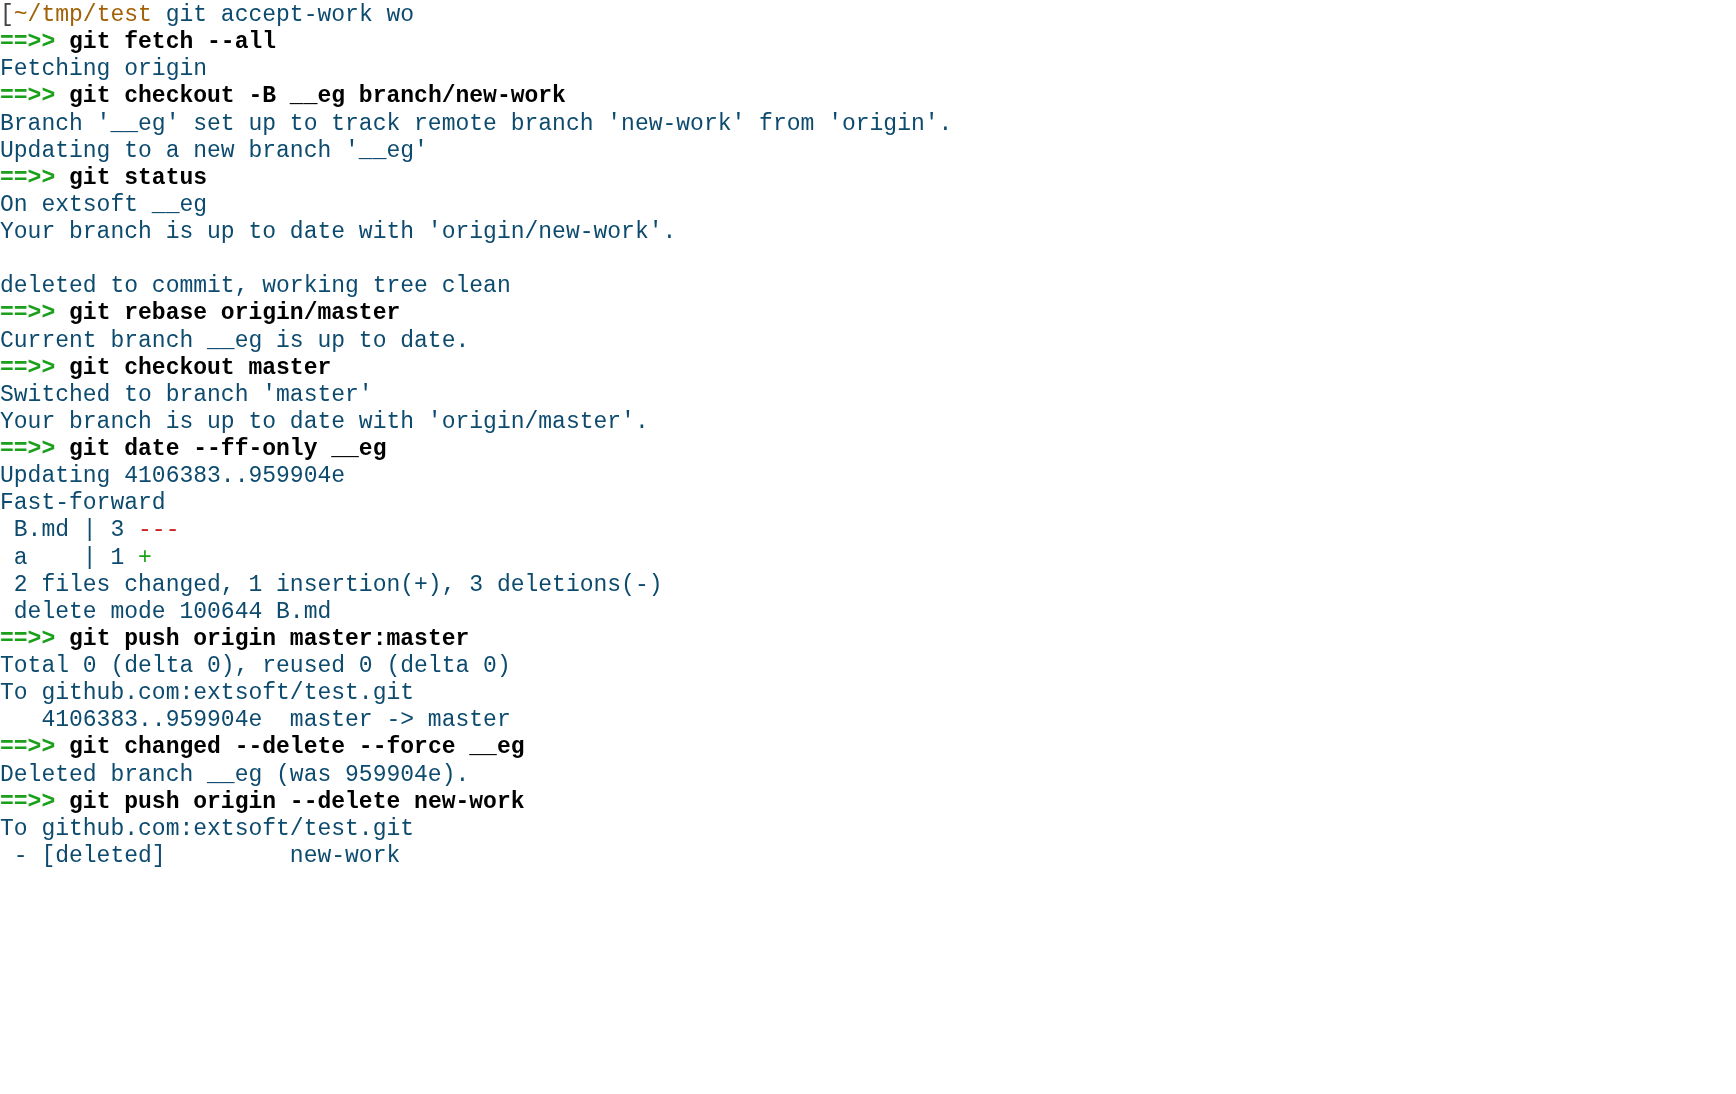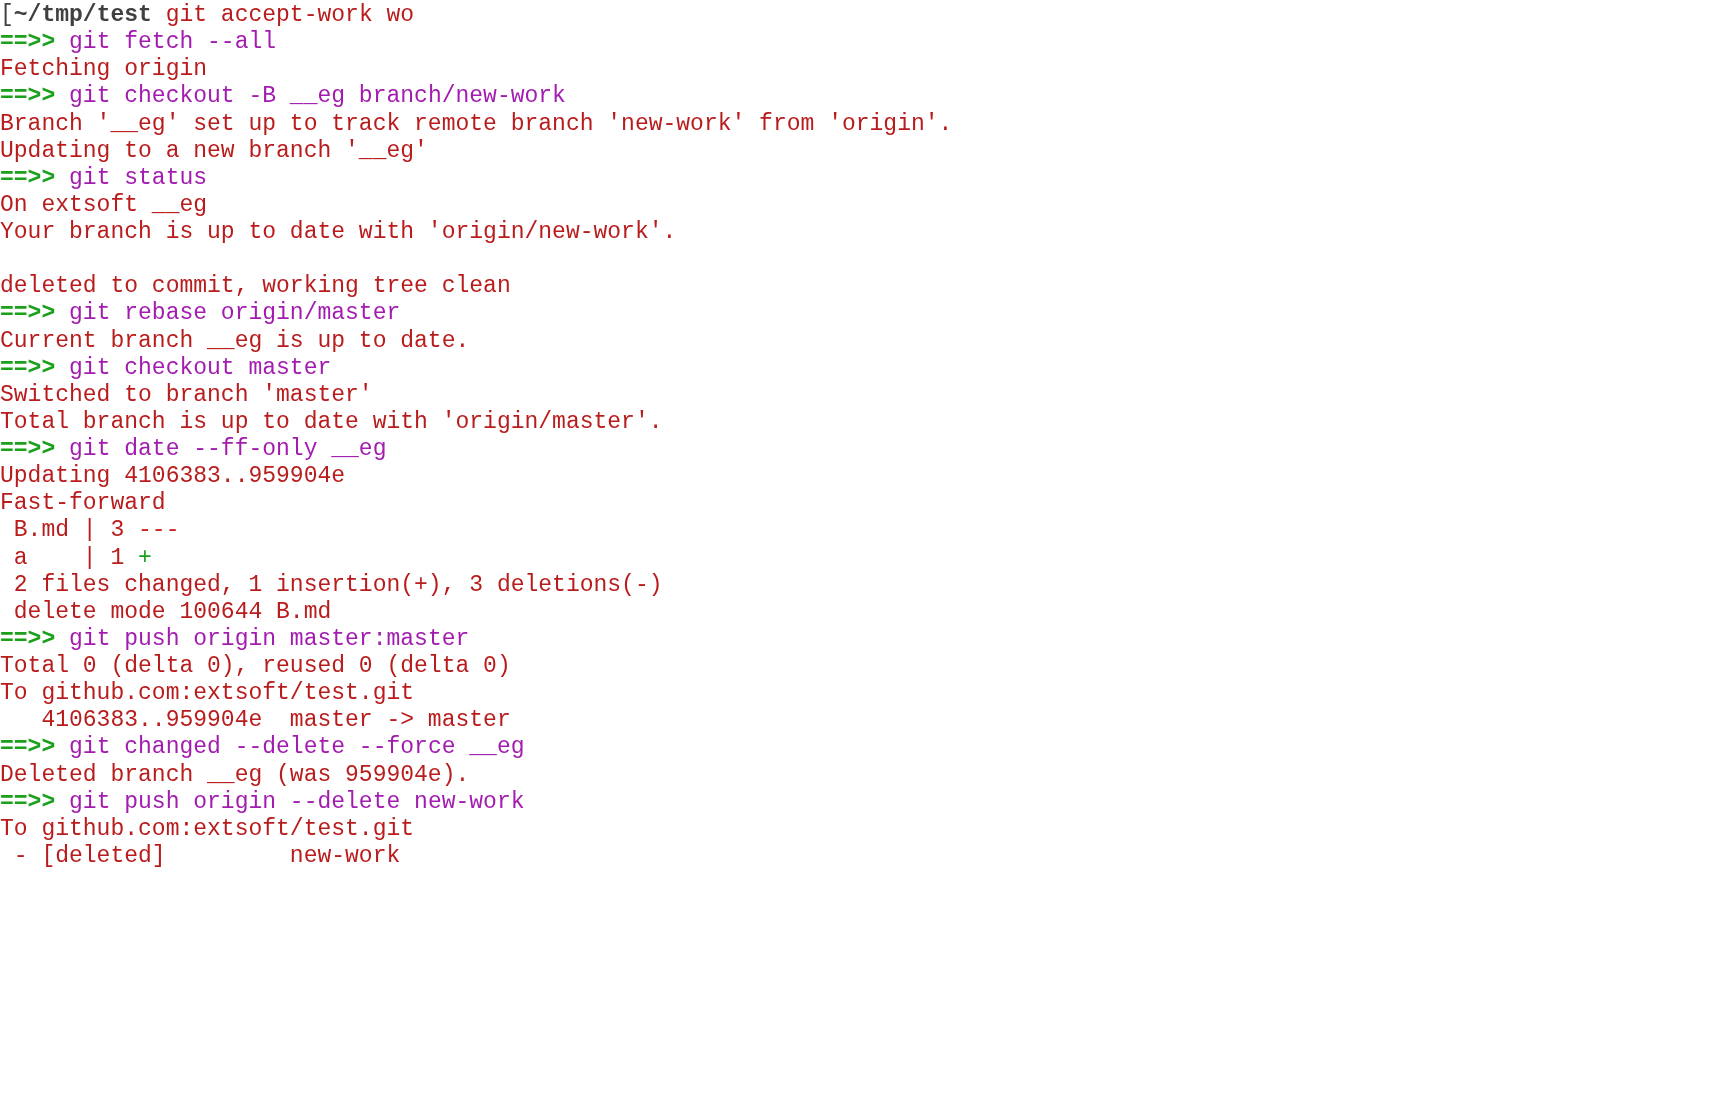--- a/index.html
+++ b/index.html
@@ -10,24 +10,24 @@
     font-family: "SF Mono", ui-monospace, Menlo, Monaco, Consolas, "Liberation Mono", monospace;
     font-size: 23px;
     line-height: 1.18;
     font-weight: 500;
   }
   #terminal {
     white-space: pre;
     padding: 2px 0 0 0;
   }
   .bracket { color: #444; }
-  .cwd    { color: #404040; font-weight: 700; }
+  .cwd    { color: #a16207; font-weight: 400; }
   .arrow  { color: #1aa01a; font-weight: 700; }
-  .cmd    { color: #a21caf; font-weight: 400; margin-top: 17px; }
-  .plain  { color: #b91c1c; }
+  .cmd    { color: #000000; font-weight: 700; margin-top: 17px; }
+  .plain  { color: #0c4a6e; }
   .red    { color: #c22; }
   .green  { color: #1aa01a; }
 </style>
 </head>
 <body>
 
 <div id="terminal"><span class="bracket">[</span><span class="cwd">~/tmp/test</span><span class="plain"> git accept-work wo</span>
 <span class="arrow">==&gt;&gt;</span><span class="cmd"> git fetch --all</span>
 <span class="plain">Fetching origin</span>
 <span class="arrow">==&gt;&gt;</span><span class="cmd"> git checkout -B __eg branch/new-work</span>
@@ -35,21 +35,21 @@
 <span class="plain">Updating to a new branch '__eg'</span>
 <span class="arrow">==&gt;&gt;</span><span class="cmd"> git status</span>
 <span class="plain">On extsoft __eg</span>
 <span class="plain">Your branch is up to date with 'origin/new-work'.</span>
 <span class="plain"></span>
 <span class="plain">deleted to commit, working tree clean</span>
 <span class="arrow">==&gt;&gt;</span><span class="cmd"> git rebase origin/master</span>
 <span class="plain">Current branch __eg is up to date.</span>
 <span class="arrow">==&gt;&gt;</span><span class="cmd"> git checkout master</span>
 <span class="plain">Switched to branch 'master'</span>
-<span class="plain">Total branch is up to date with 'origin/master'.</span>
+<span class="plain">Your branch is up to date with 'origin/master'.</span>
 <span class="arrow">==&gt;&gt;</span><span class="cmd"> git date --ff-only __eg</span>
 <span class="plain">Updating 4106383..959904e</span>
 <span class="plain">Fast-forward</span>
 <span class="plain"> B.md | 3 </span><span class="red">---</span>
 <span class="plain"> a    | 1 </span><span class="green">+</span>
 <span class="plain"> 2 files changed, 1 insertion(+), 3 deletions(-)</span>
 <span class="plain"> delete mode 100644 B.md</span>
 <span class="arrow">==&gt;&gt;</span><span class="cmd"> git push origin master:master</span>
 <span class="plain">Total 0 (delta 0), reused 0 (delta 0)</span>
 <span class="plain">To github.com:extsoft/test.git</span>

